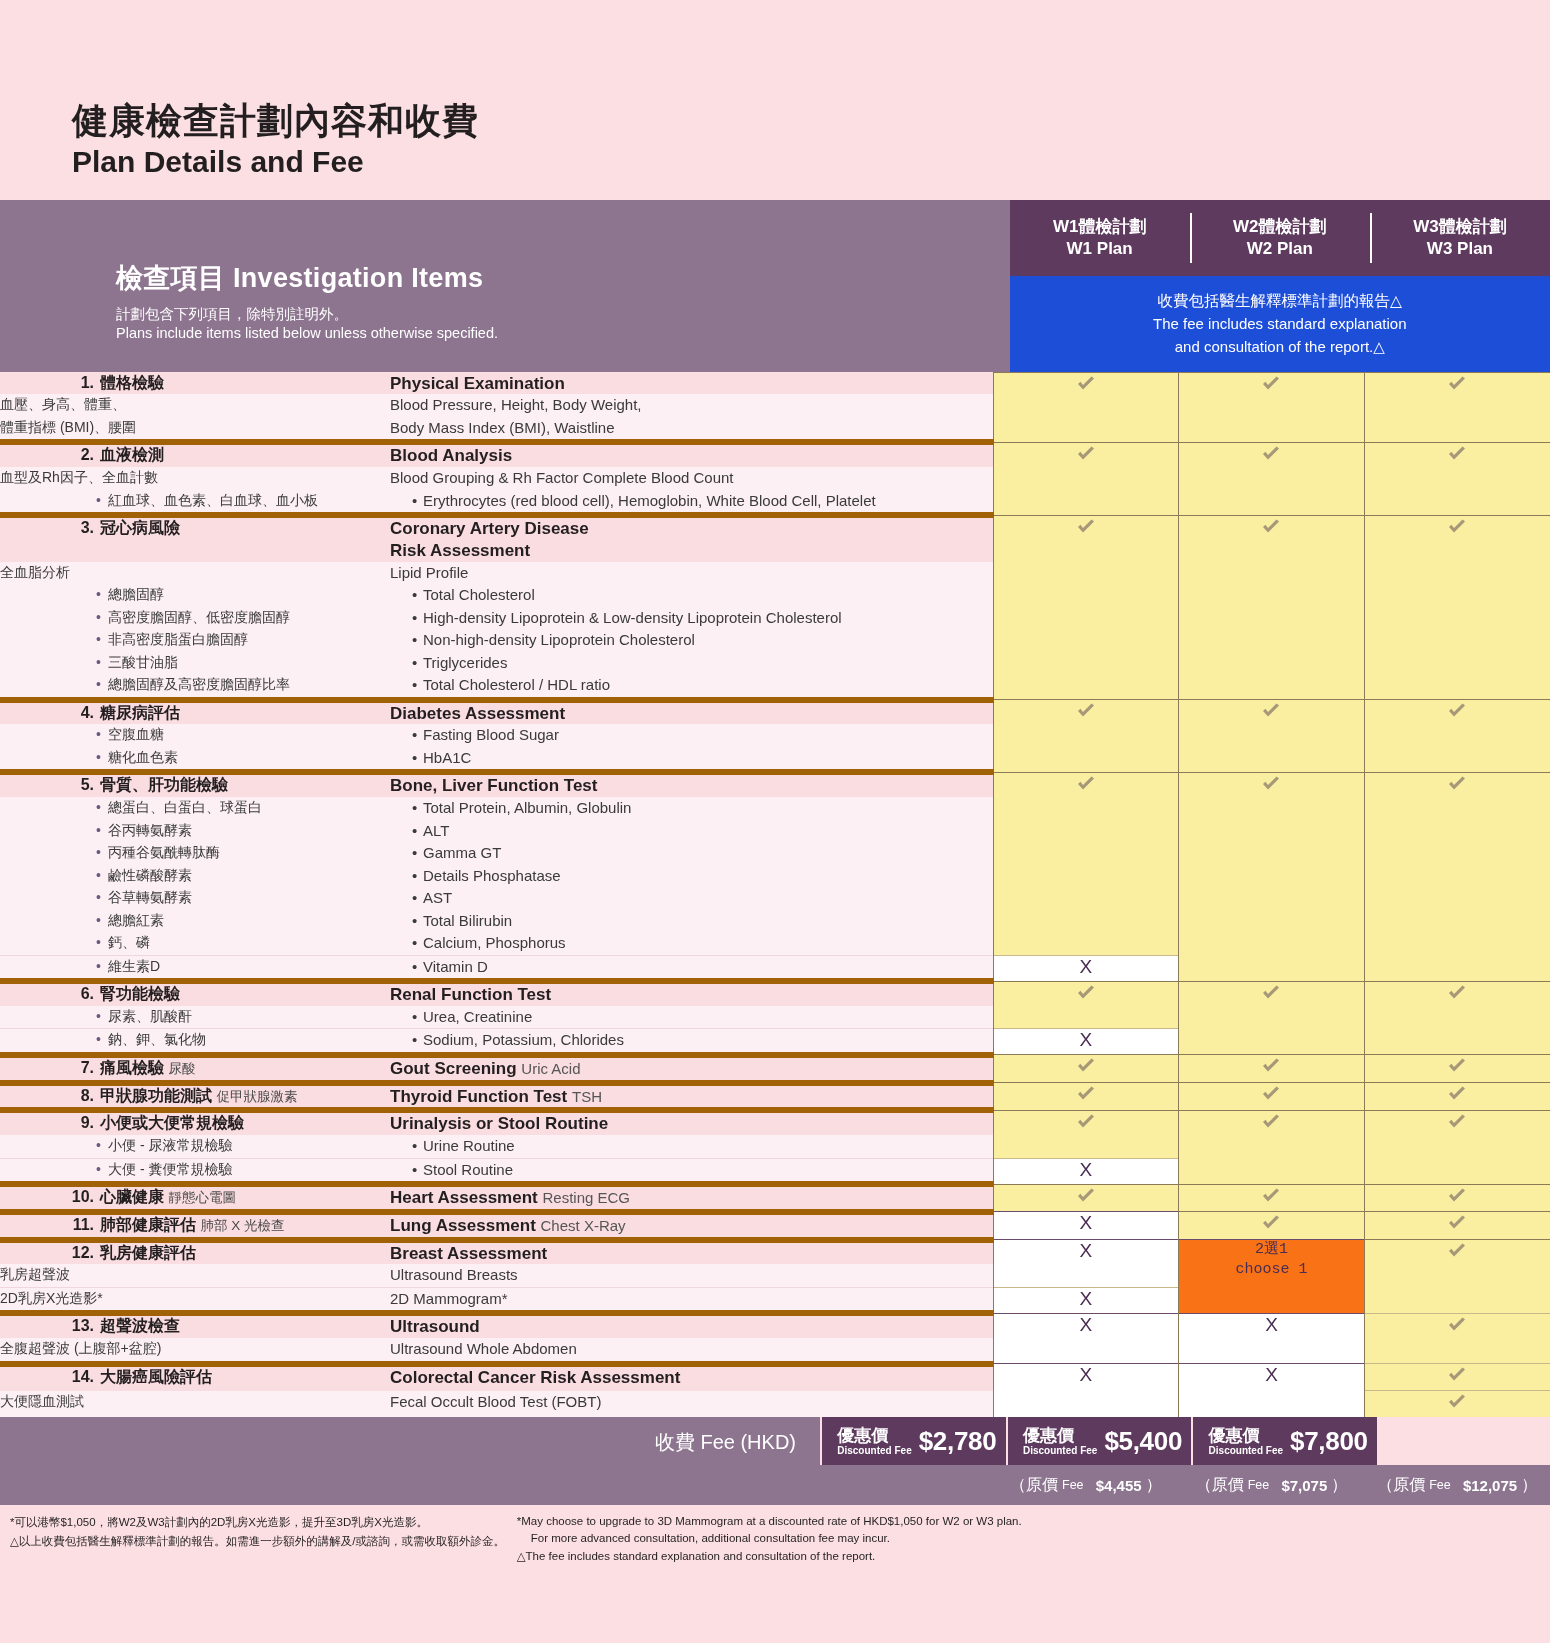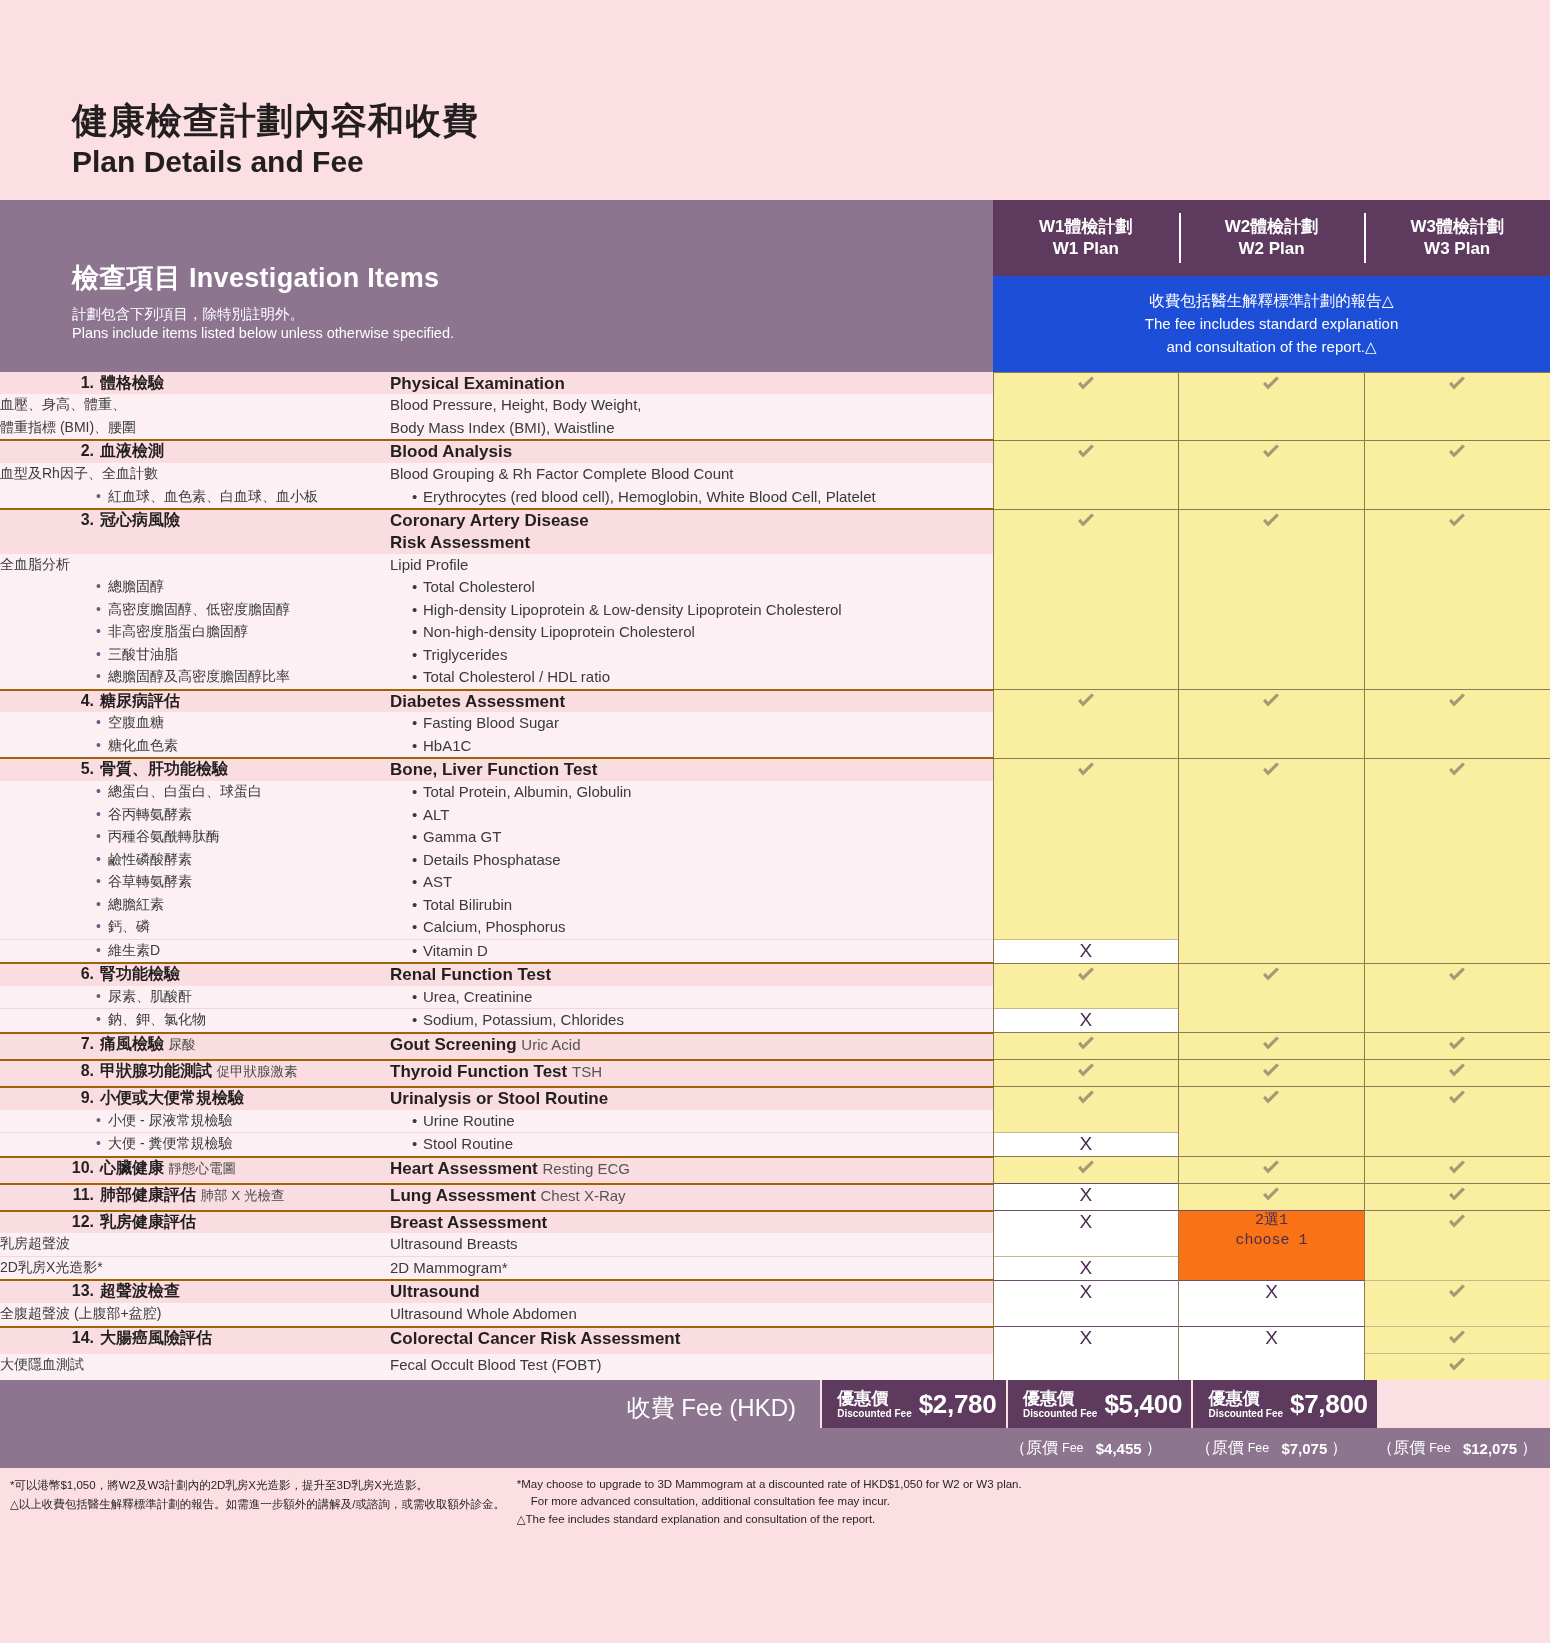--- a/index.html
+++ b/index.html
@@ -25,21 +25,21 @@
     font-size: 30px; font-weight: bold; color: #231f20;
     line-height: 1.18; margin-top: 2px;
   }
 
   
   .header-band {
     display: flex; width: 1550px; height: 172px;
     background: #8d7590;
   }
   .header-left {
-    width: 993px; padding: 60px 0 0 72px; color: #ffffff;
+    width: 993px; padding: 60px 0 0 72px; color: #ffffff; margin-left: 44px;
   }
   .hl-title { font-size: 27px; font-weight: bold; letter-spacing: .3px; }
   .hl-sub1 { font-size: 14.5px; margin-top: 9px; }
   .hl-sub2 { font-size: 14.5px; margin-top: 1px; }
 
   .header-right { width: 557px; display: flex; flex-direction: column; }
   .plan-row { display: flex; height: 76px; background: #5e3a5e; }
   .plan-cell {
     flex: 1; color: #fff; text-align: center;
     display: flex; flex-direction: column; justify-content: center;
@@ -93,21 +93,21 @@
   }
   .sub-en {
     font-size: 15px; color: #3a3a3a; padding: 4px 8px 4px 22px;
     line-height: 1.5; position: relative;
   }
   .sub-en.bul { padding-left: 33px; }
   .sub-en.bul::before {
     content: "•"; position: absolute; left: 22px; color: #3a3a3a; font-size: 15px;
   }
 
-  .sep-top { border-top: 2px solid #a16207; }
+  .sep-top { border-top: 6px solid #a16207; }
   .sep-thin { border-top: 1px solid #f0d6dd; }
 
   
   .pc {
     text-align: center; vertical-align: middle;
     border-left: 1px solid #8a7a55;
     position: relative;
   }
   .pc.yes { background: #faeea0; }
   .pc.no  { background: #ffffff; }
@@ -119,21 +119,21 @@
     display: inline-block; width: 22px; height: 22px;
   }
   .chk svg { display: block; }
   .xmark { font-size: 19px; color: #4a2d52; font-family: "Liberation Sans", sans-serif; }
   .choose-txt { font-size: 15px; color: #4a2d52; line-height: 1.35; }
 
   
   .fee-wrap { display: flex; width: 1550px; }
   .fee-label {
     width: 820px; background: #8d7590; color: #ffffff;
-    text-align: right; font-size: 24px;
+    text-align: right; font-size: 20px;
     padding: 12px 24px 0 0; height: 48px;
   }
   .fee-cells { width: 557px; display: flex; border-radius: 23px; }
   .fee-cell {
     flex: 1; background: #5e3a5e; color: #ffffff;
     height: 48px; display: flex; align-items: center;
     justify-content: center; gap: 7px;
     border-left: 2px solid #fbdfe3;
     padding-left: 6px;
   }

